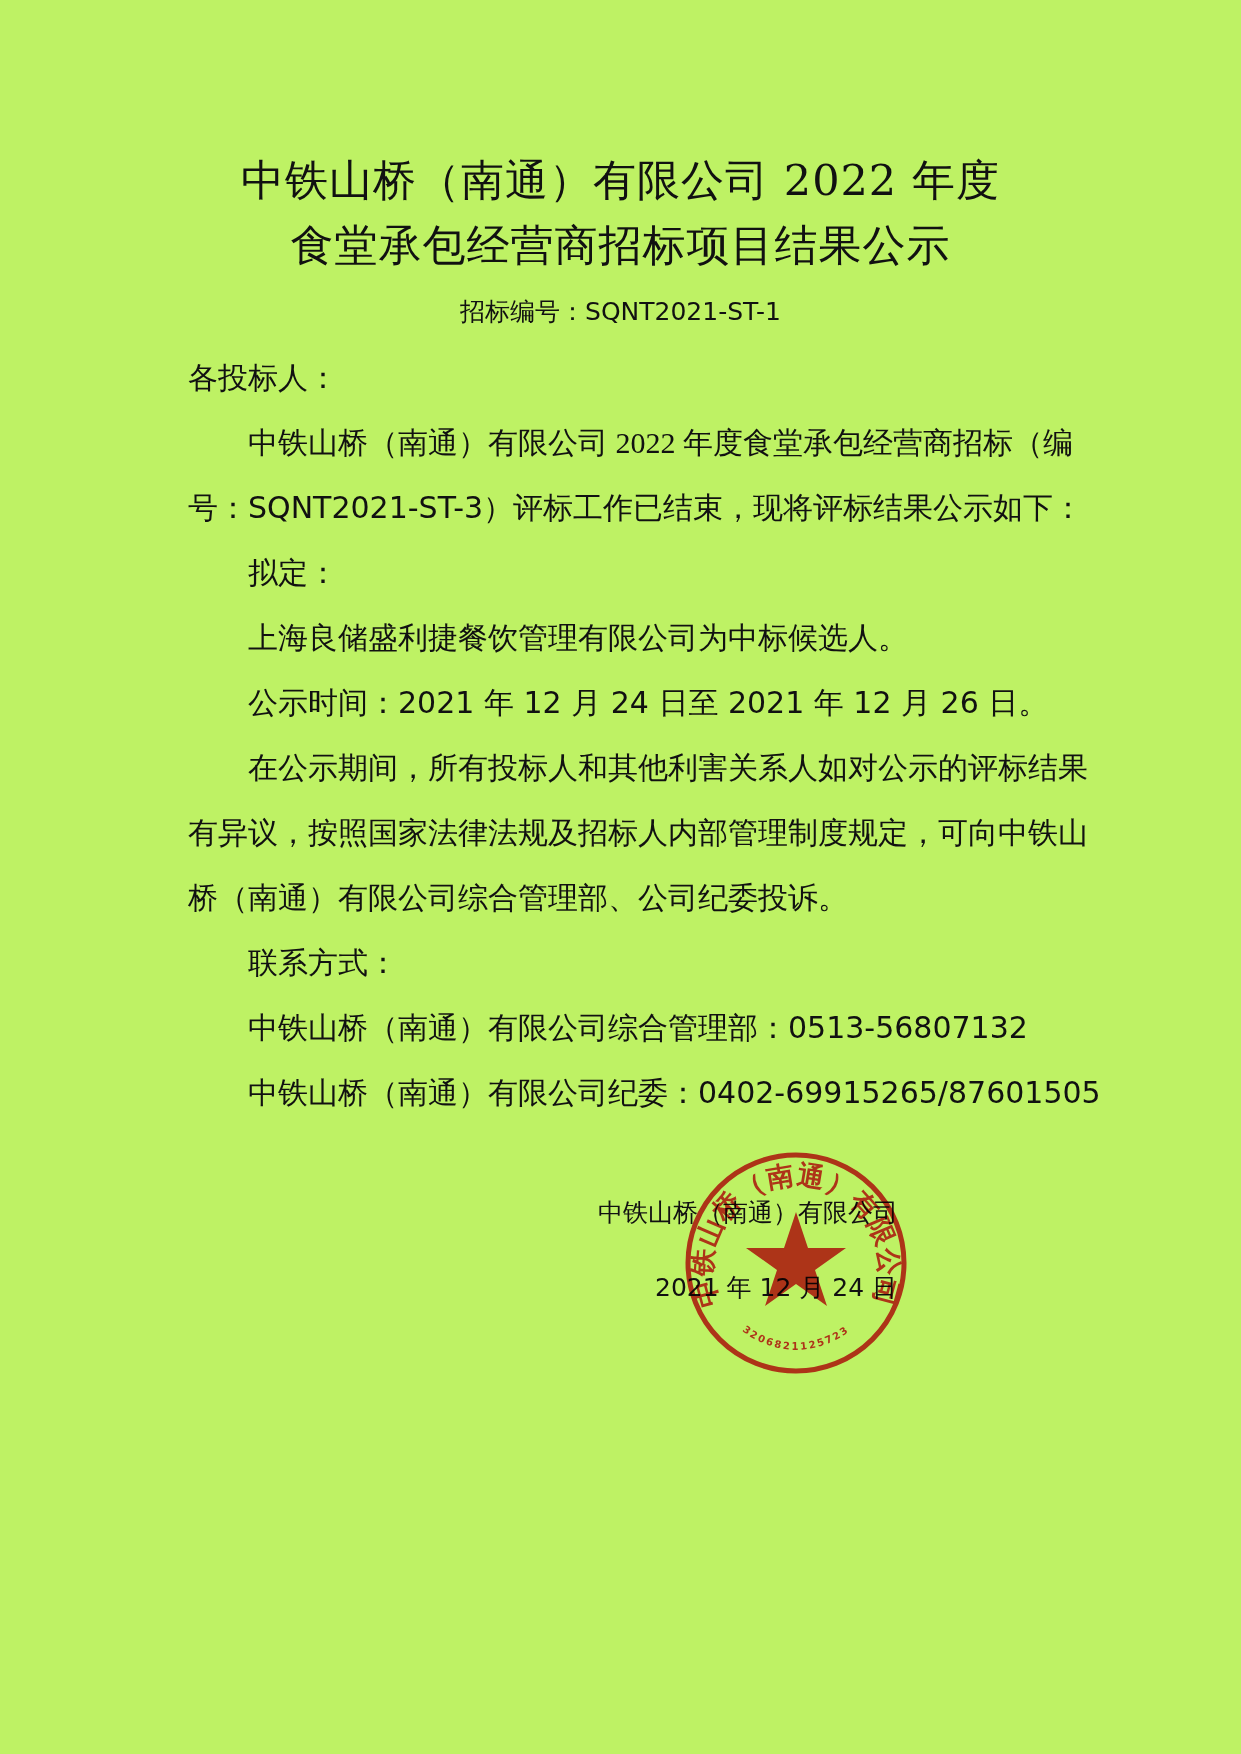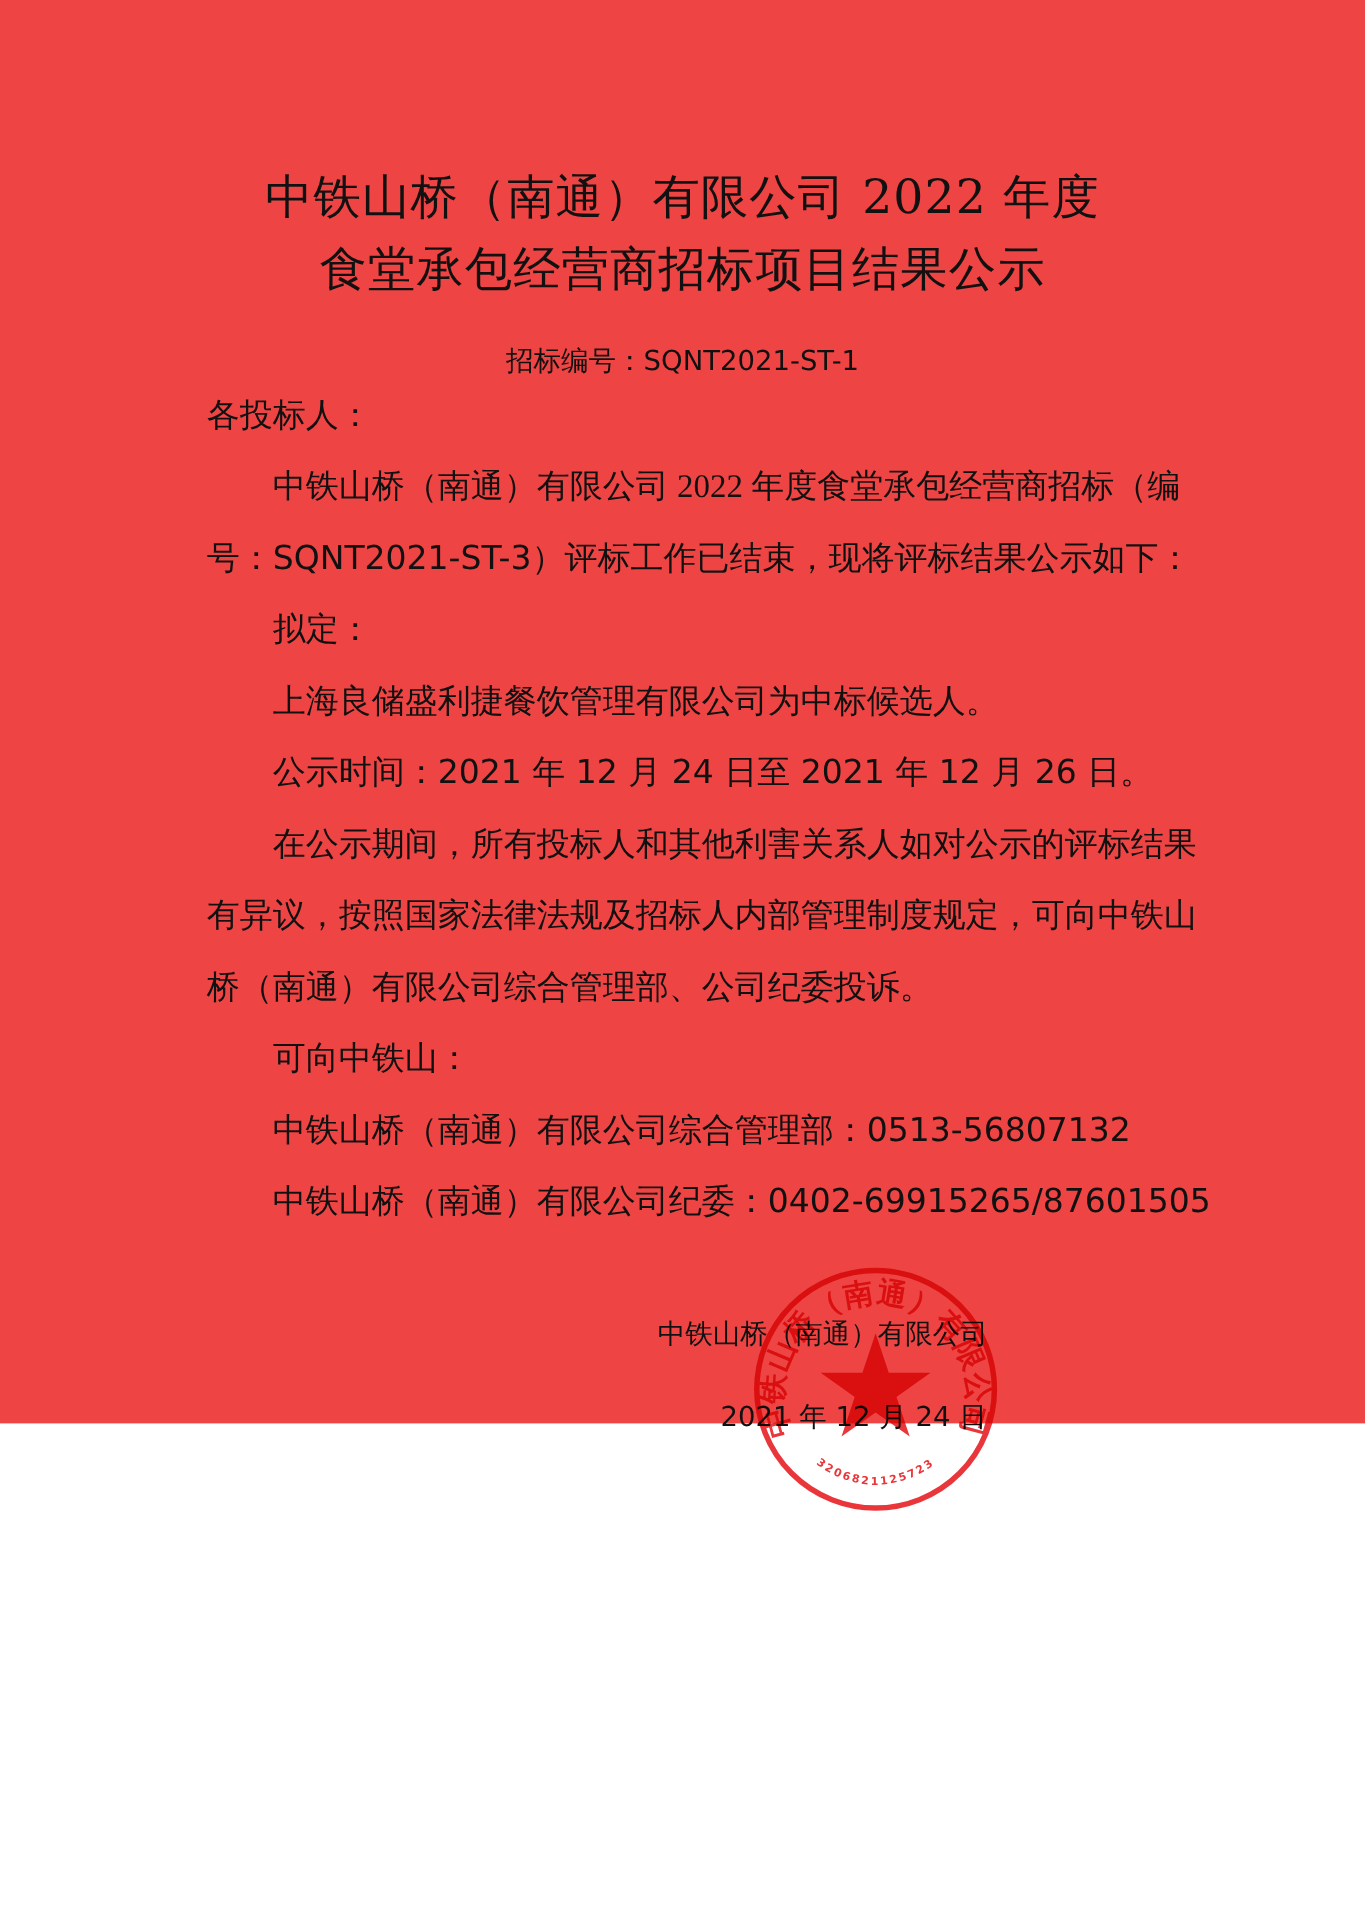--- a/index.html
+++ b/index.html
@@ -1,31 +1,31 @@
 <!DOCTYPE html>
 <html><head>
   <meta charset="utf-8">
   <style>
     html, body { margin: 0; padding: 0; background: #ffffff; }
     body {
       width: 1241px; height: 1754px; position: relative; overflow: hidden;
       font-family: "DejaVu Sans", "Liberation Sans", sans-serif;
       color: #111111;
     }
-    .page { position: absolute; left: 0; top: 0; width: 1241px; height: 1294px; background: #ef4444; }
+    .page { position: absolute; left: 0; top: 0; width: 1241px; height: 1754px; background: #bef264; }
     .title {
       position: absolute; left: 0; width: 1241px; text-align: center;
       font-size: 43px; line-height: 50px; letter-spacing: 1px; color: #111;
       font-family: "DejaVu Serif", "Liberation Serif", serif;
     }
     .title.l1 { top: 155px; }
     .title.l2 { top: 220px; }
     .bidno {
       position: absolute; left: 0; width: 1241px; text-align: center;
-      top: 296px; font-size: 25px; line-height: 32px; color: #111; margin-top: 16px;
+      top: 296px; font-size: 25px; line-height: 32px; color: #111;
     }
     .line {
       position: absolute; left: 188px; font-size: 30px; line-height: 34px;
       white-space: nowrap; color: #111;
     }
     .line.indent { left: 248px; text-align: center; }
     .line.just { width: 864px; text-align-last: justify; text-align: justify; }
     .line.just.indent { width: 804px; font-family: Liberation Serif, serif; }
     .sign {
       position: absolute; font-size: 25px; line-height: 34px; white-space: nowrap; color: #111;
@@ -50,21 +50,21 @@
   <div class="line" style="top:491px">号：SQNT2021-ST-3）评标工作已结束，现将评标结果公示如下：</div>
 
   <div class="line indent" style="top:556px">拟定：</div>
   <div class="line indent" style="top:621px">上海良储盛利捷餐饮管理有限公司为中标候选人。</div>
   <div class="line indent" style="top:686px">公示时间：2021 年 12 月 24 日至 2021 年 12 月 26 日。</div>
 
   <div class="line indent just" style="top:751px">在公示期间，所有投标人和其他利害关系人如对公示的评标结果</div>
   <div class="line just" style="top:816px">有异议，按照国家法律法规及招标人内部管理制度规定，可向中铁山</div>
   <div class="line" style="top:881px">桥（南通）有限公司综合管理部、公司纪委投诉。</div>
 
-  <div class="line indent" style="top:946px">可向中铁山：</div>
+  <div class="line indent" style="top:946px">联系方式：</div>
   <div class="line indent" style="top:1011px">中铁山桥（南通）有限公司综合管理部：0513-56807132</div>
   <div class="line indent" style="top:1076px">中铁山桥（南通）有限公司纪委：0402-69915265/87601505</div>
 
   <div class="sign" style="left:598px; top:1196px">中铁山桥（南通）有限公司</div>
   <div class="sign" style="left:655px; top:1271px">2021 年 12 月 24 日</div>
 
   <svg class="seal" viewBox="0 0 226 226">
     <defs>
       <path id="ringPath" d="M 40 160 A 84 84 0 1 1 186 160" fill="none"></path>
       <path id="serialPath" d="M 48 170 A 86 86 0 0 0 178 170" fill="none"></path>

